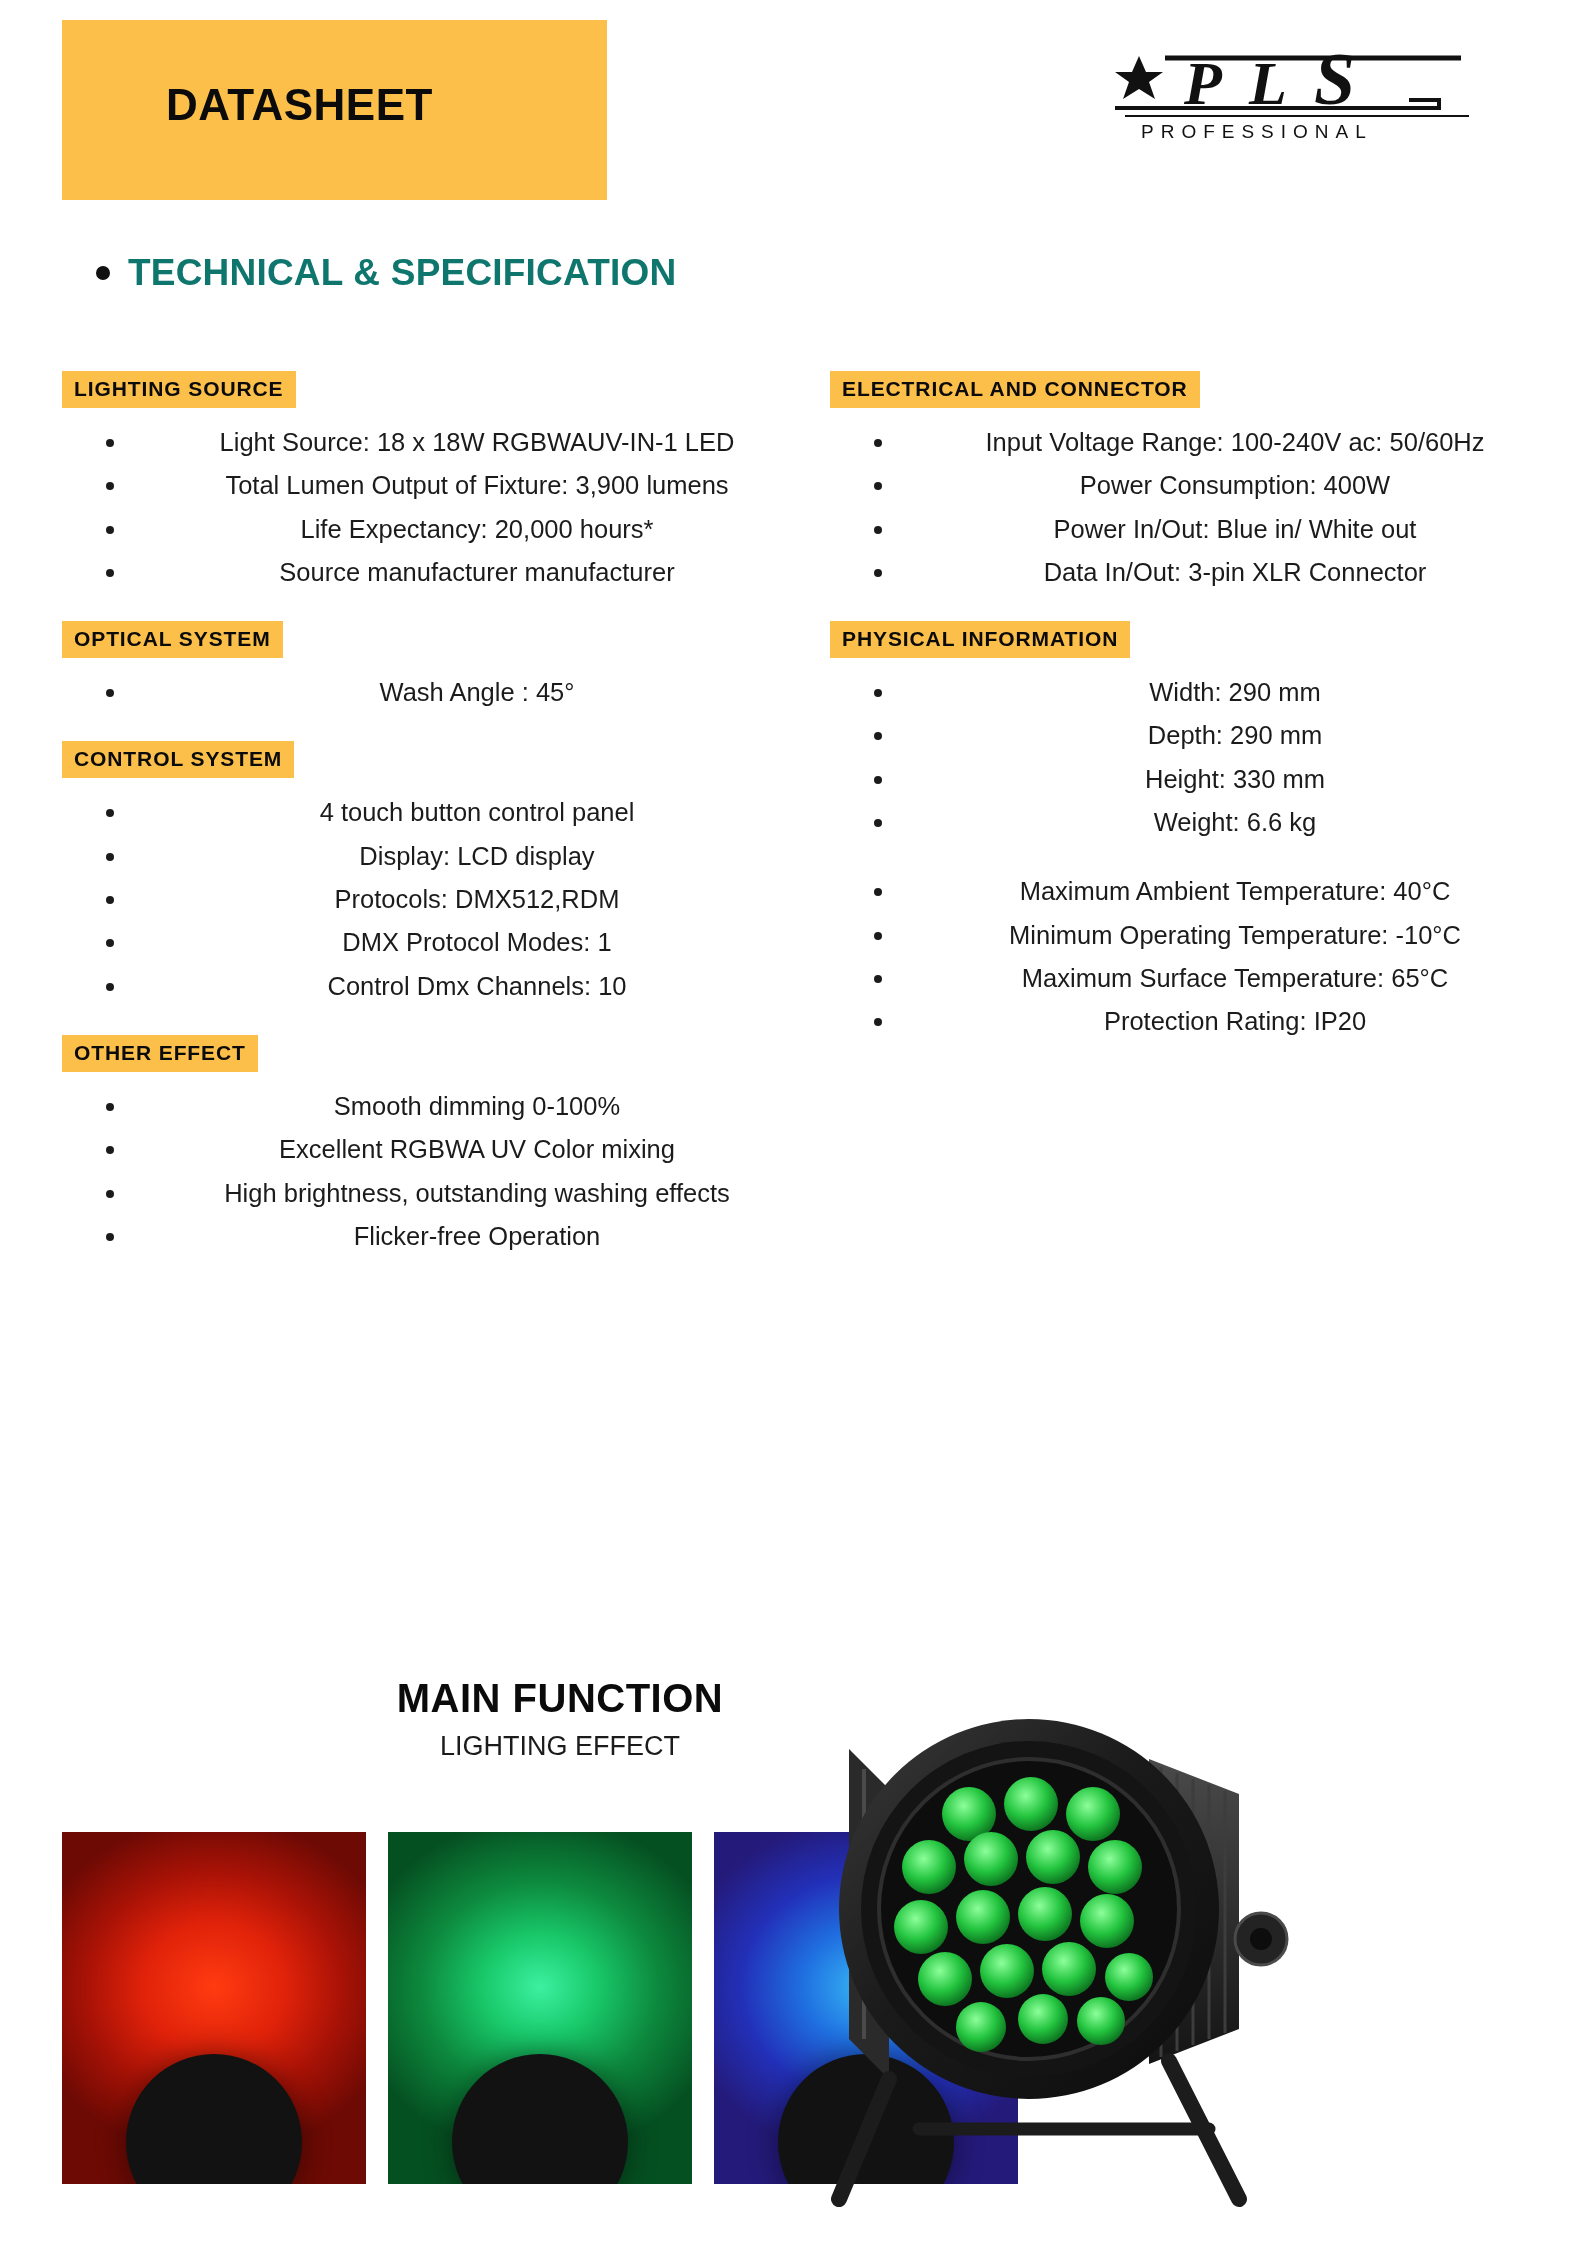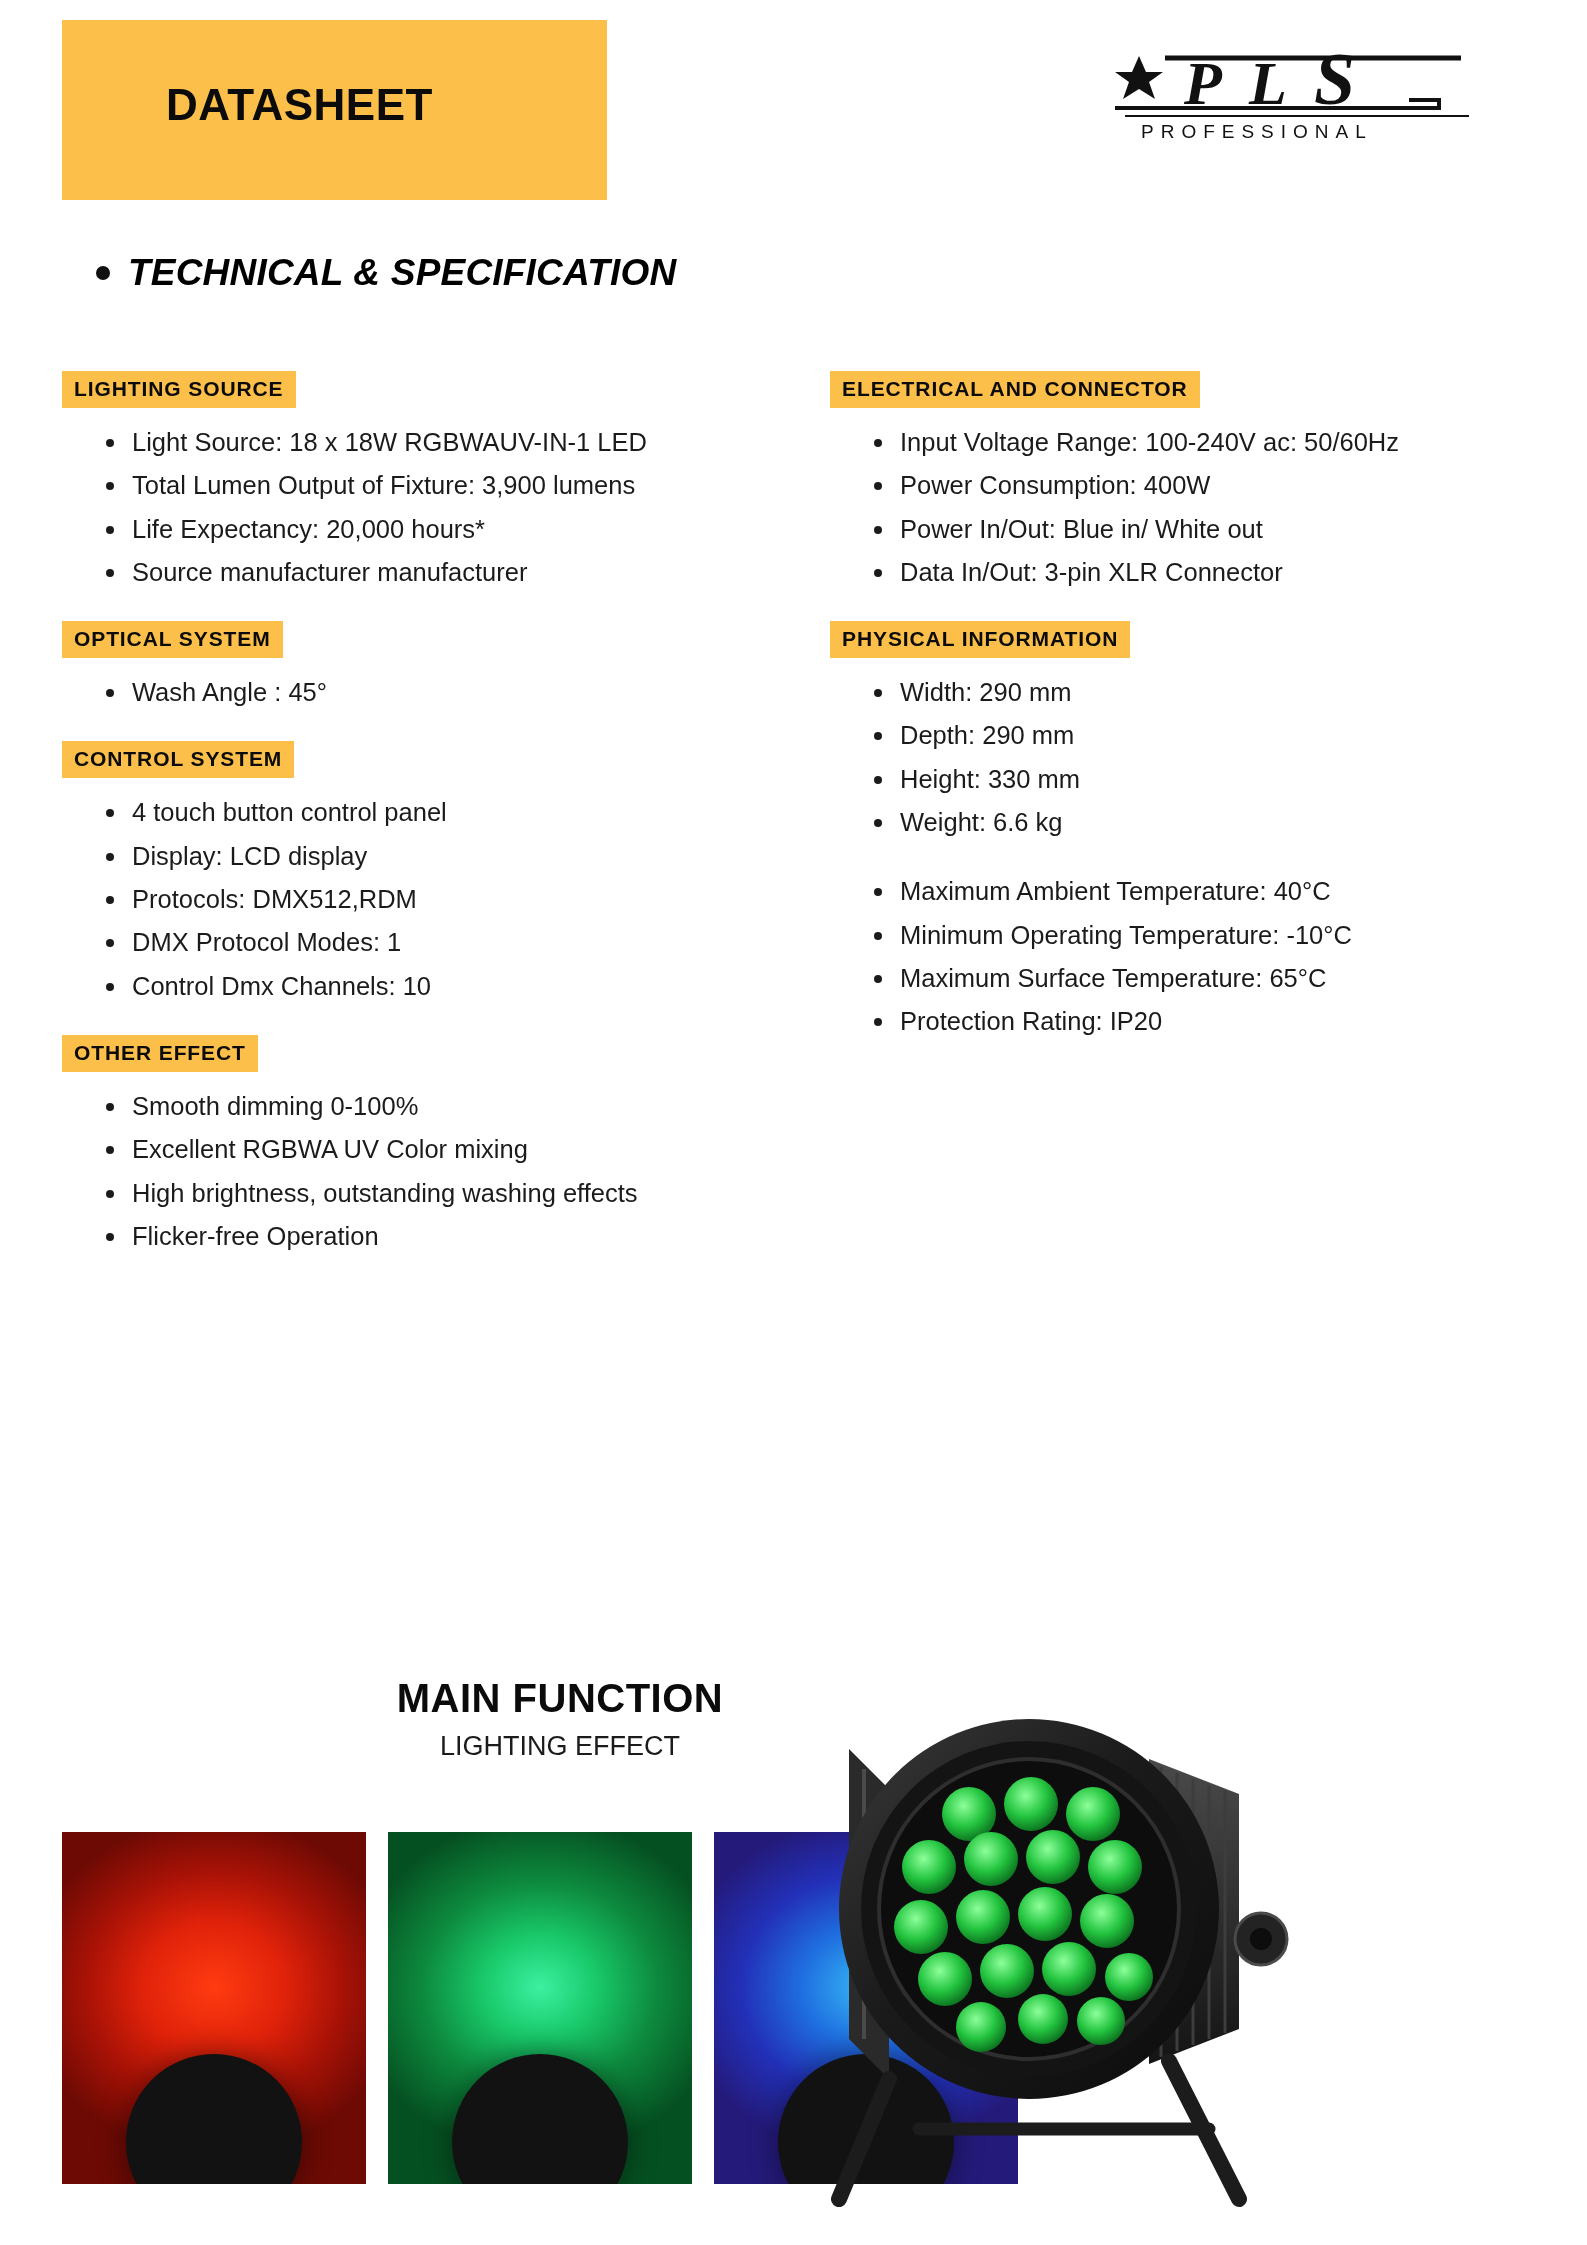--- a/index.html
+++ b/index.html
@@ -57,22 +57,21 @@
   .bullet-big {
     width: 14px; height: 14px;
     border-radius: 50%;
     background: #111;
     display: inline-block;
   }
   .section-title {
     font-size: 37px;
     font-weight: bold;
     letter-spacing: 0.2px;
-    color: #000000;
-    font-style: italic;
+    color: #0f766e;
   }
 
   
   .col {
     position: absolute;
     top: 356px;
     margin-top: 15px;
   }
   .col-left { left: 62px; width: 760px; }
   .col-right { left: 830px; width: 740px; }
@@ -94,20 +93,21 @@
     margin: 0 0 28px 0;
     padding: 0 0 0 44px;
   }
   ul.speclist li {
     position: relative;
     font-size: 25.5px;
     line-height: 1.62;
     color: #1b1b1b;
     padding-left: 26px;
     margin-bottom: 2px;
+    text-align: center;
   }
   ul.speclist li::before {
     content: "";
     position: absolute;
     left: 0; top: 17px;
     width: 8px; height: 8px;
     border-radius: 50%;
     background: #1b1b1b;
   }
   .block { margin-bottom: 8px; }

